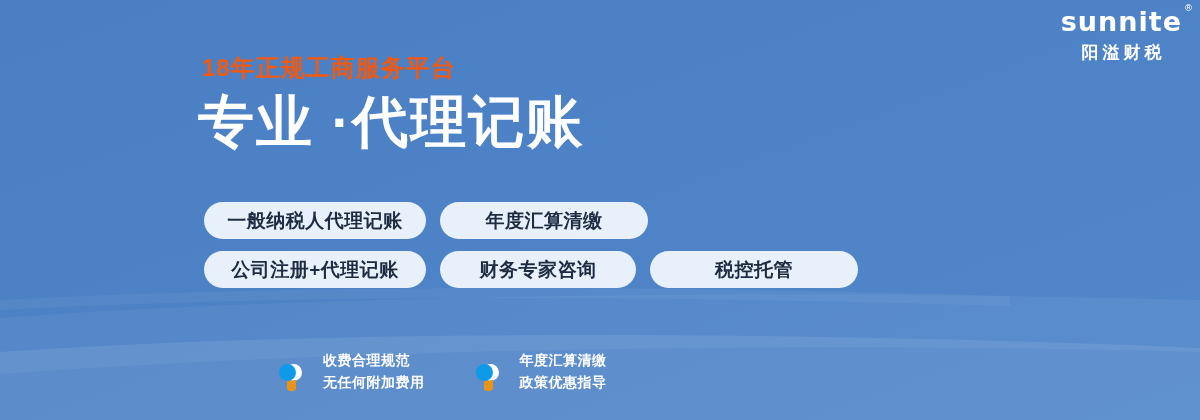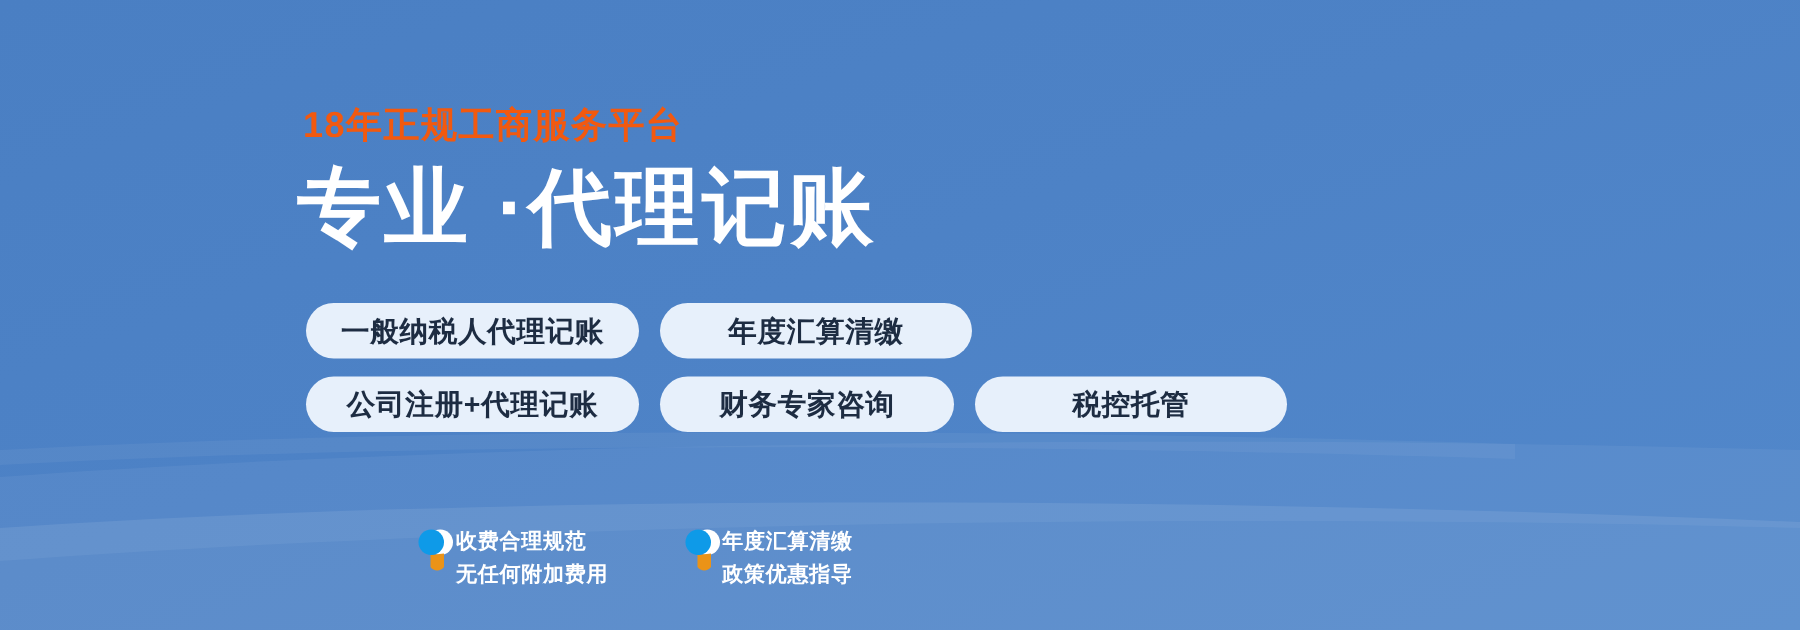--- a/index.html
+++ b/index.html
@@ -58,21 +58,21 @@
     font-size: 17px;
     font-weight: bold;
     letter-spacing: 4px;
     padding-left: 4px;
   }
 
   
   .headline {
     position: absolute;
     left: 198px;
-    top: 72px;
+    top: 56px;
   }
   .eyebrow {
     color: #f2590f;
     font-size: 24px;
     font-weight: bold;
     letter-spacing: 1px;
     line-height: 1;
     margin: 0 0 14px 4px;
   }
   .title {
@@ -119,22 +119,22 @@
   
   .features {
     position: absolute;
     left: 276px;
     top: 350px;
     display: flex;
     gap: 48px;
   }
   .feature {
     display: flex;
-    align-items: flex-start;
-    gap: 0;
+    align-items: flex-end;
+    gap: 19px;
   }
   .feature-icon {
     position: relative;
     width: 28px;
     height: 32px;
     flex: 0 0 auto;
   }
   .feature-text {
     color: #ffffff;
     font-size: 14px;
@@ -148,20 +148,27 @@
 <body>
 
 <div class="banner">
 
   <svg class="wave-layer" viewBox="0 0 1200 420" preserveAspectRatio="none">
     <path d="M0,318 C300,296 760,288 1200,300 L1200,352 C760,340 300,352 0,374 Z" fill="#ffffff" opacity="0.055"></path>
     <path d="M0,352 C320,330 780,330 1200,348 L1200,420 L0,420 Z" fill="#ffffff" opacity="0.085"></path>
     <path d="M0,300 C260,286 620,284 1010,296 L1010,306 C620,294 260,296 0,310 Z" fill="#ffffff" opacity="0.05"></path>
   </svg>
 
+  <div class="logo">
+    <div class="logo-word">
+      <span>sunnite</span>
+      <span class="logo-reg">®</span>
+    </div>
+    <div class="logo-cn">阳溢财税</div>
+  </div>
 
   <div class="headline">
     <div class="eyebrow">18年正规工商服务平台</div>
     <div class="title">专业 ·代理记账</div>
   </div>
 
   <div class="tags">
     <div class="tag-row">
       <div class="tag w1">一般纳税人代理记账</div>
       <div class="tag w3">年度汇算清缴</div>

